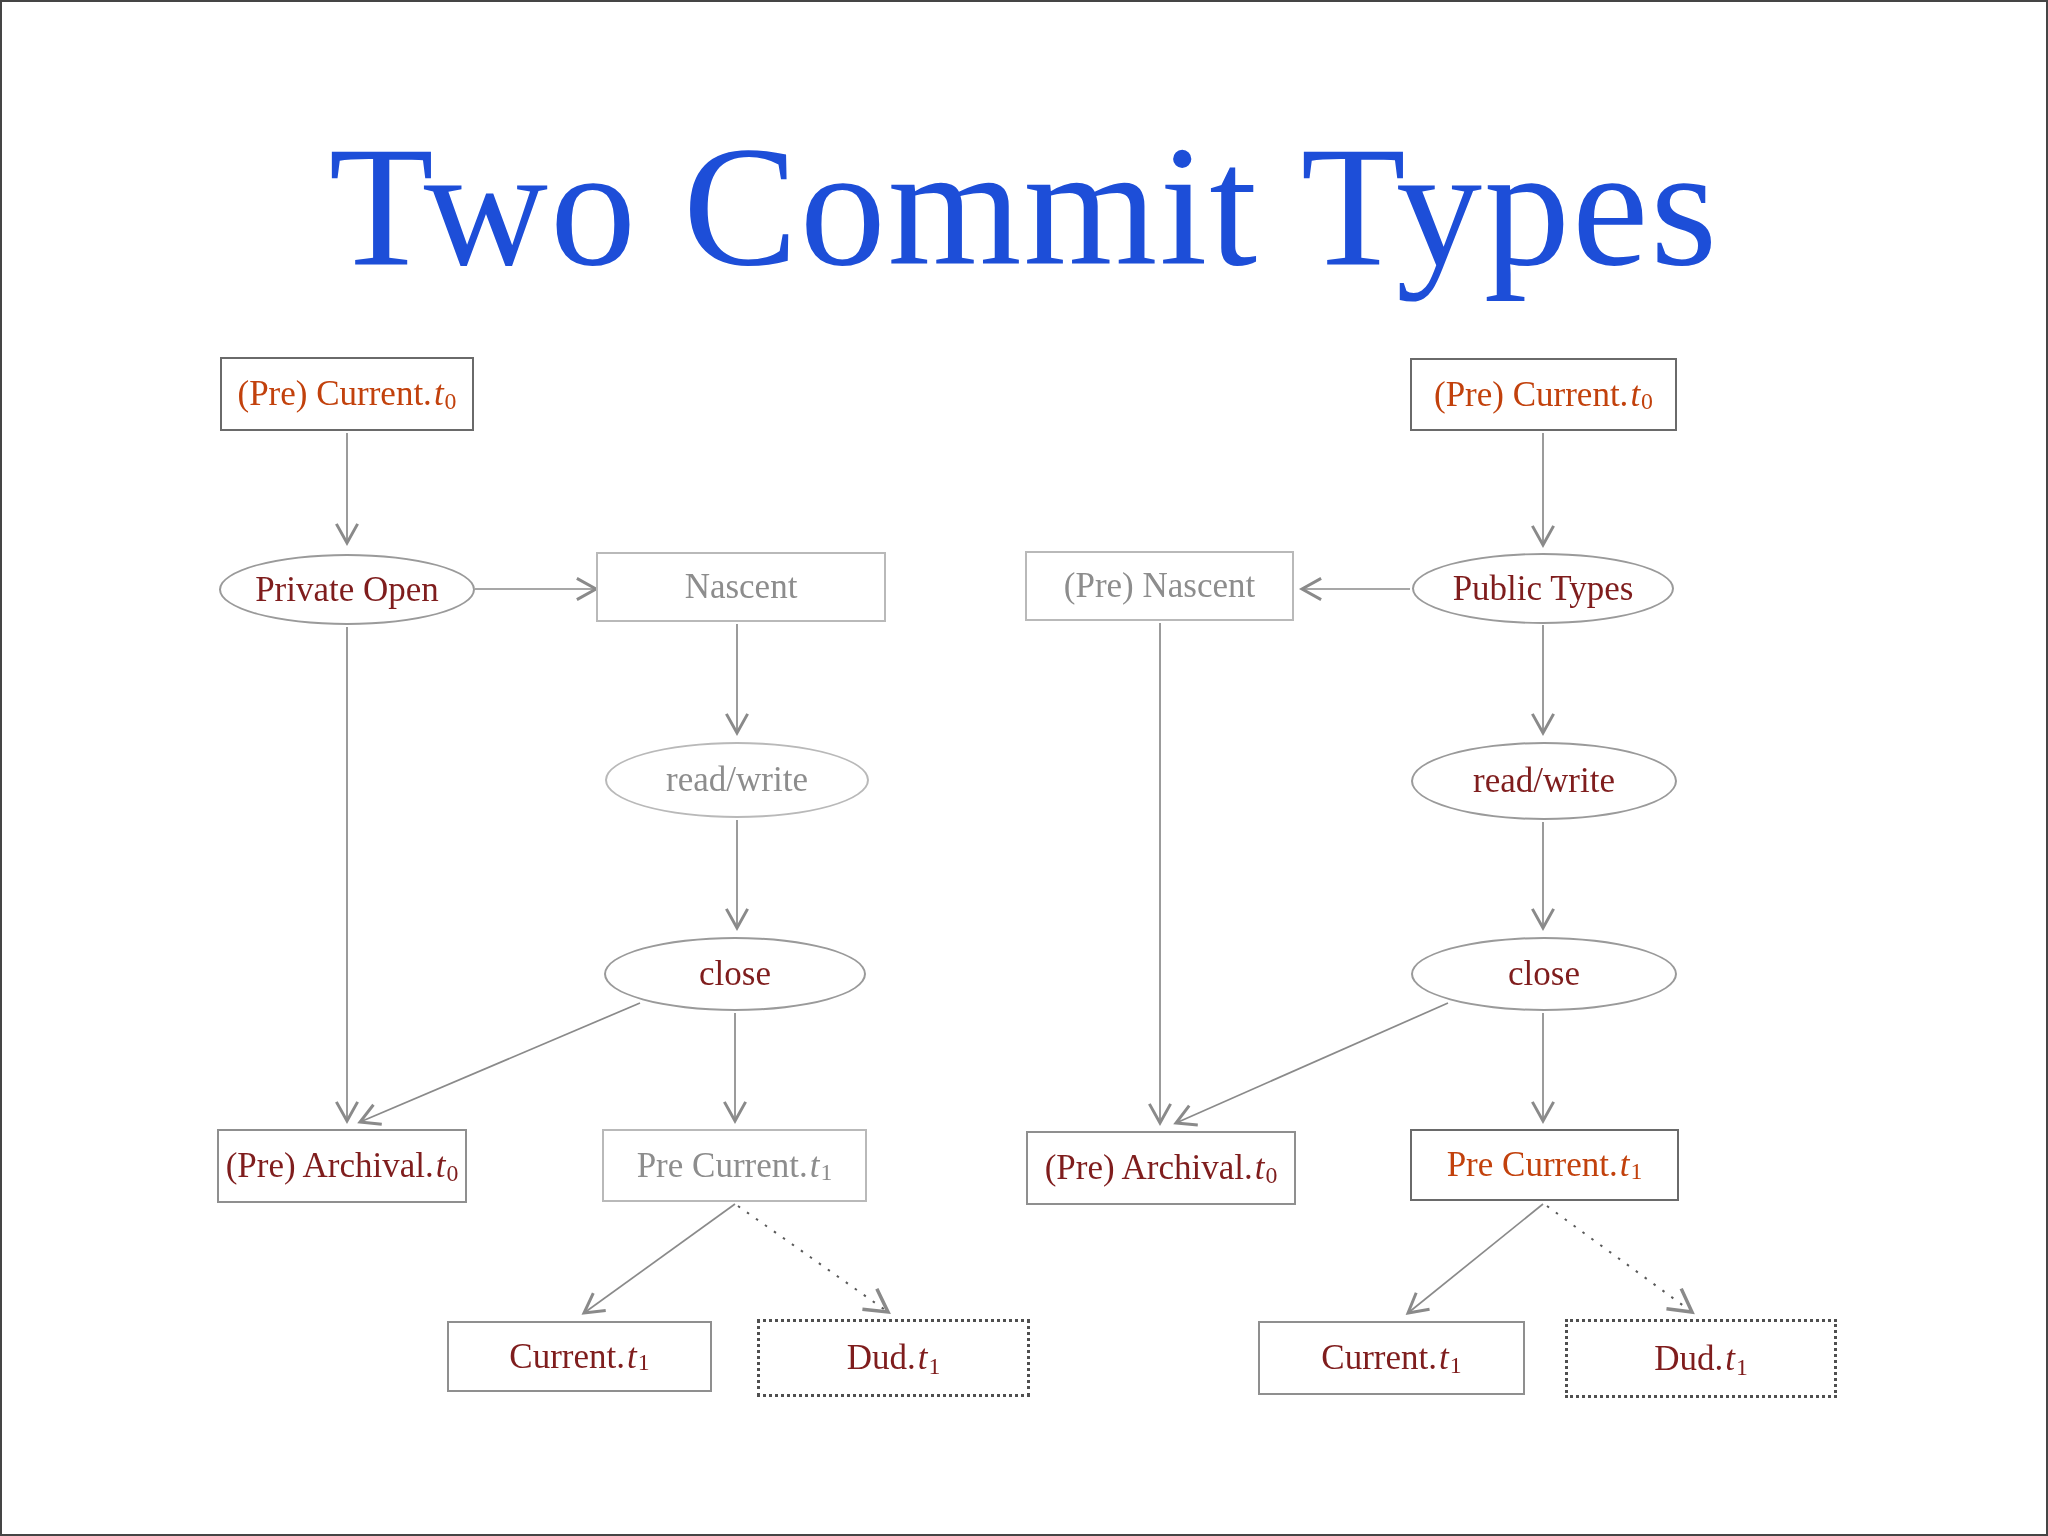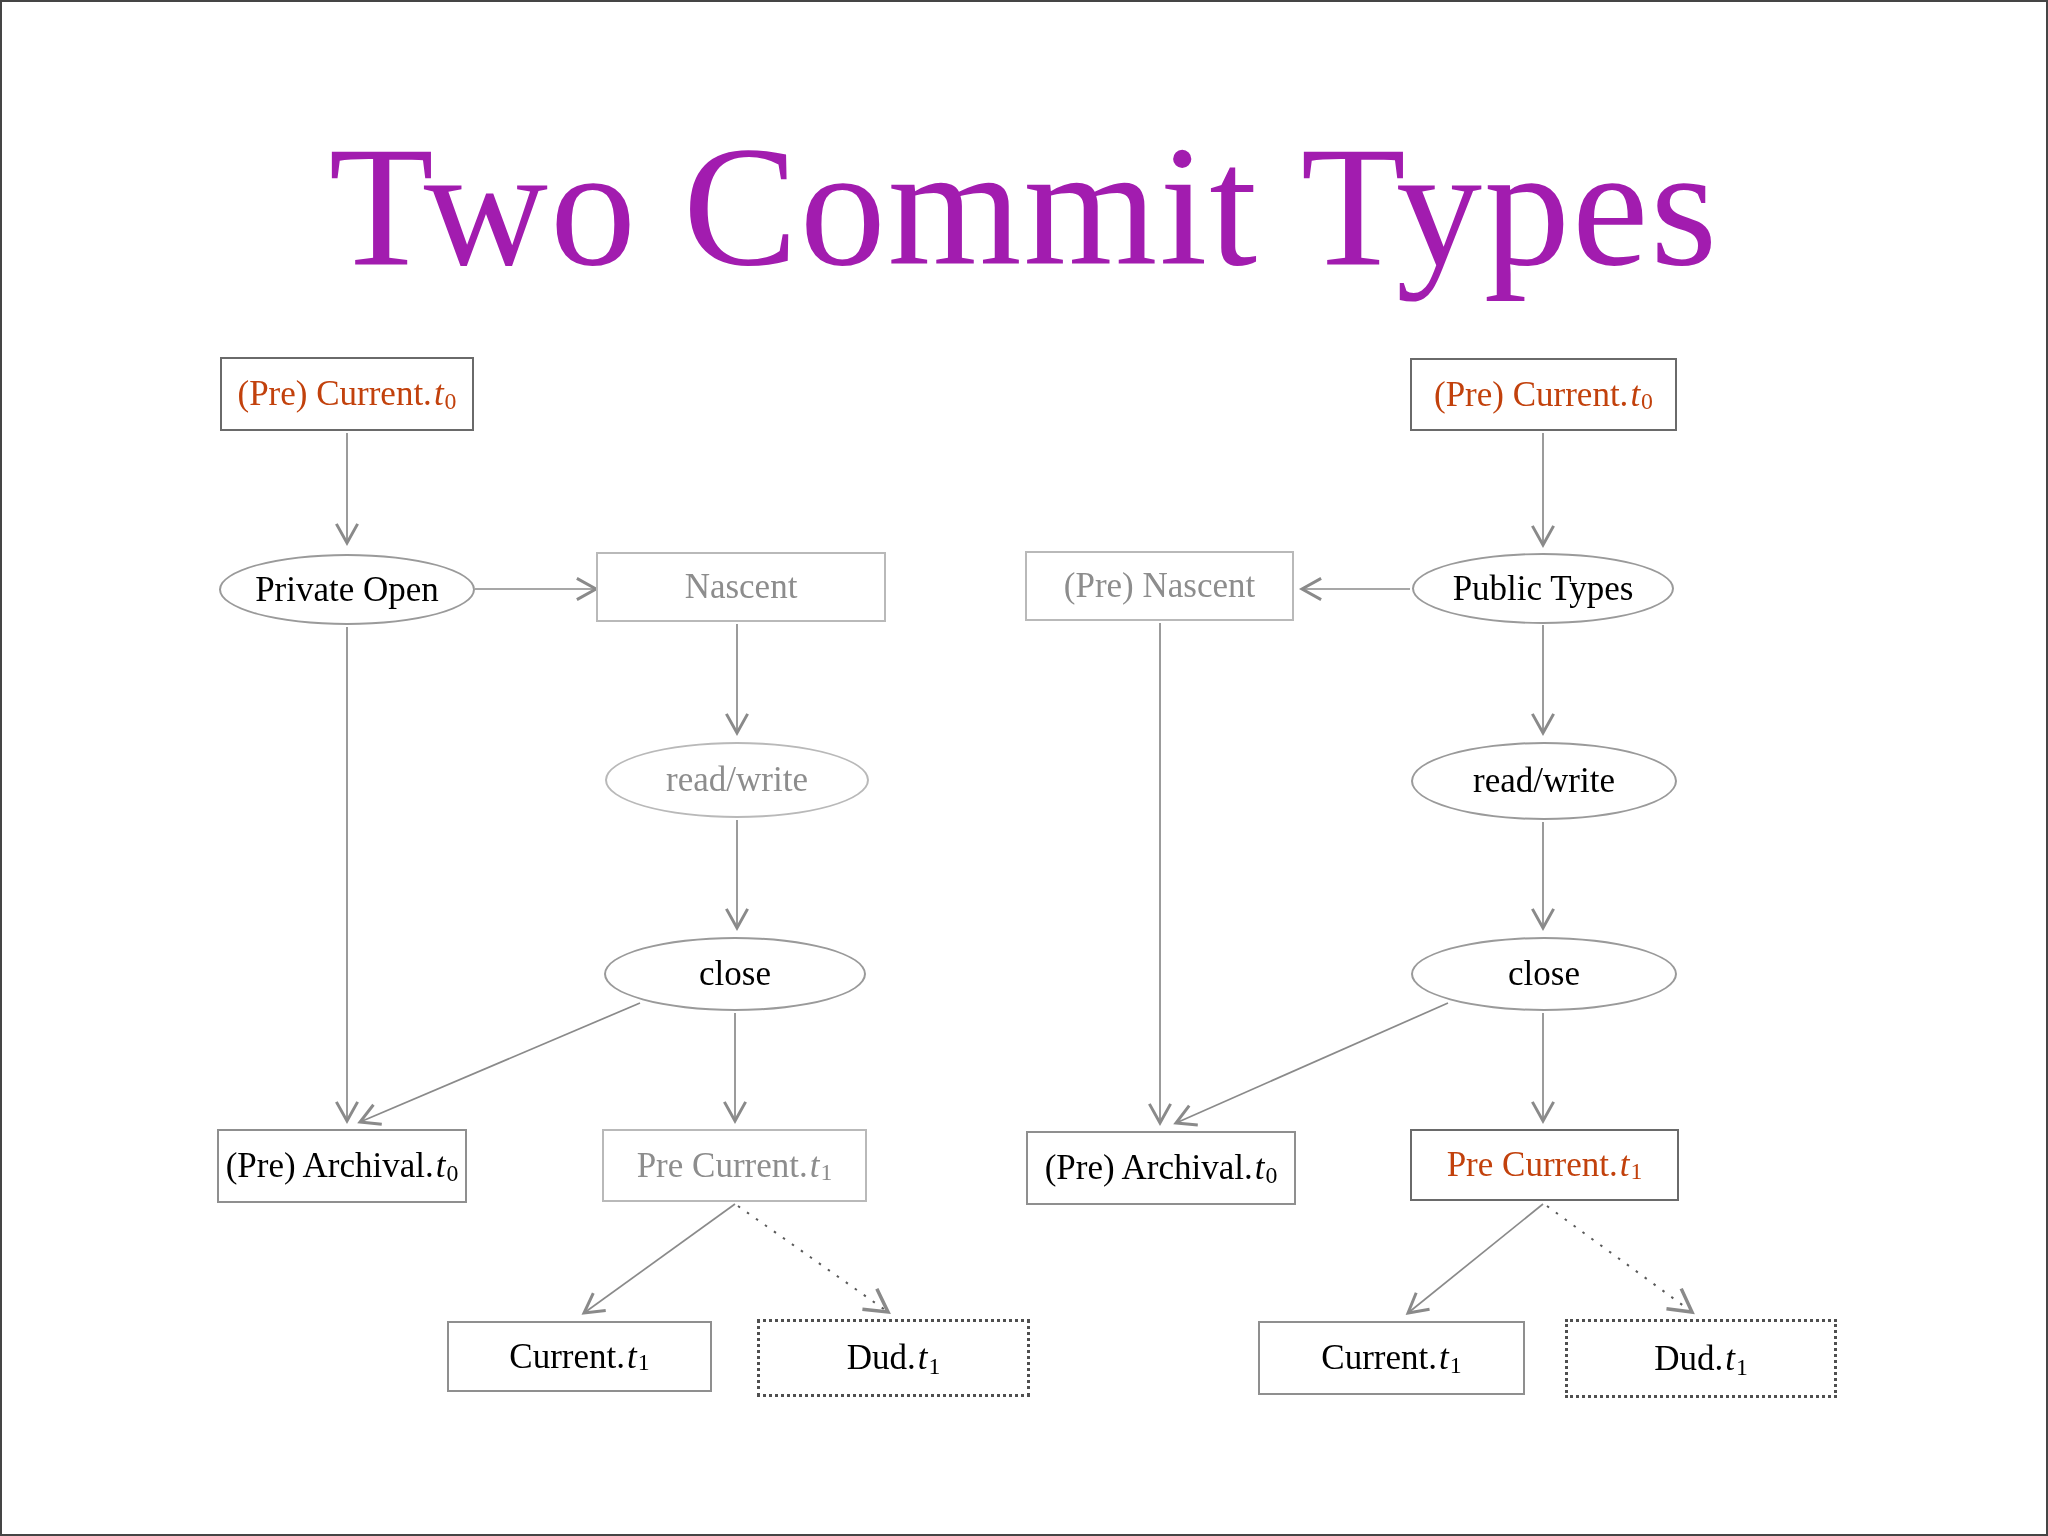--- a/index.html
+++ b/index.html
@@ -3,27 +3,27 @@
 <meta charset="utf-8">
 <style>
   html,body{margin:0;padding:0;background:#e8e8e8;}
   .slide{
     position:relative;width:2048px;height:1536px;background:#ffffff;
     border:2px solid #454545;box-sizing:border-box;overflow:hidden;
     font-family:"Liberation Serif",serif;
   }
   .title{
     position:absolute;left:0;top:118px;width:100%;text-align:center;
-    font-size:172px;line-height:1;color:#a21caf;letter-spacing:2px;white-space:nowrap;
+    font-size:172px;line-height:1;color:#1d4ed8;letter-spacing:2px;white-space:nowrap;
   }
   .arrows{position:absolute;left:0;top:0;width:2048px;height:1536px;}
   .node{
     position:absolute;display:flex;align-items:center;justify-content:center;
     background:#ffffff;box-sizing:border-box;font-size:35px;white-space:nowrap;
-    color:#000000;
+    color:#7f1d1d;
   }
   .rect{border:2px solid #8f8f8f;}
   .ellipse{border:2px solid #9a9a9a;border-radius:50%;}
   .strong{border-color:#6a6a6a;color:#c2410c;}
   .gray{color:#8d8d8d;border-color:#b9b9b9;}
   .dotted{border:3px dotted #4f4f4f;align-items:center;}
   .var{font-style:italic;margin-left:2px;}
   .sub{font-size:0.68em;align-self:flex-end;transform:translateY(-14px);margin-left:1px;}
 </style>
 </head>

